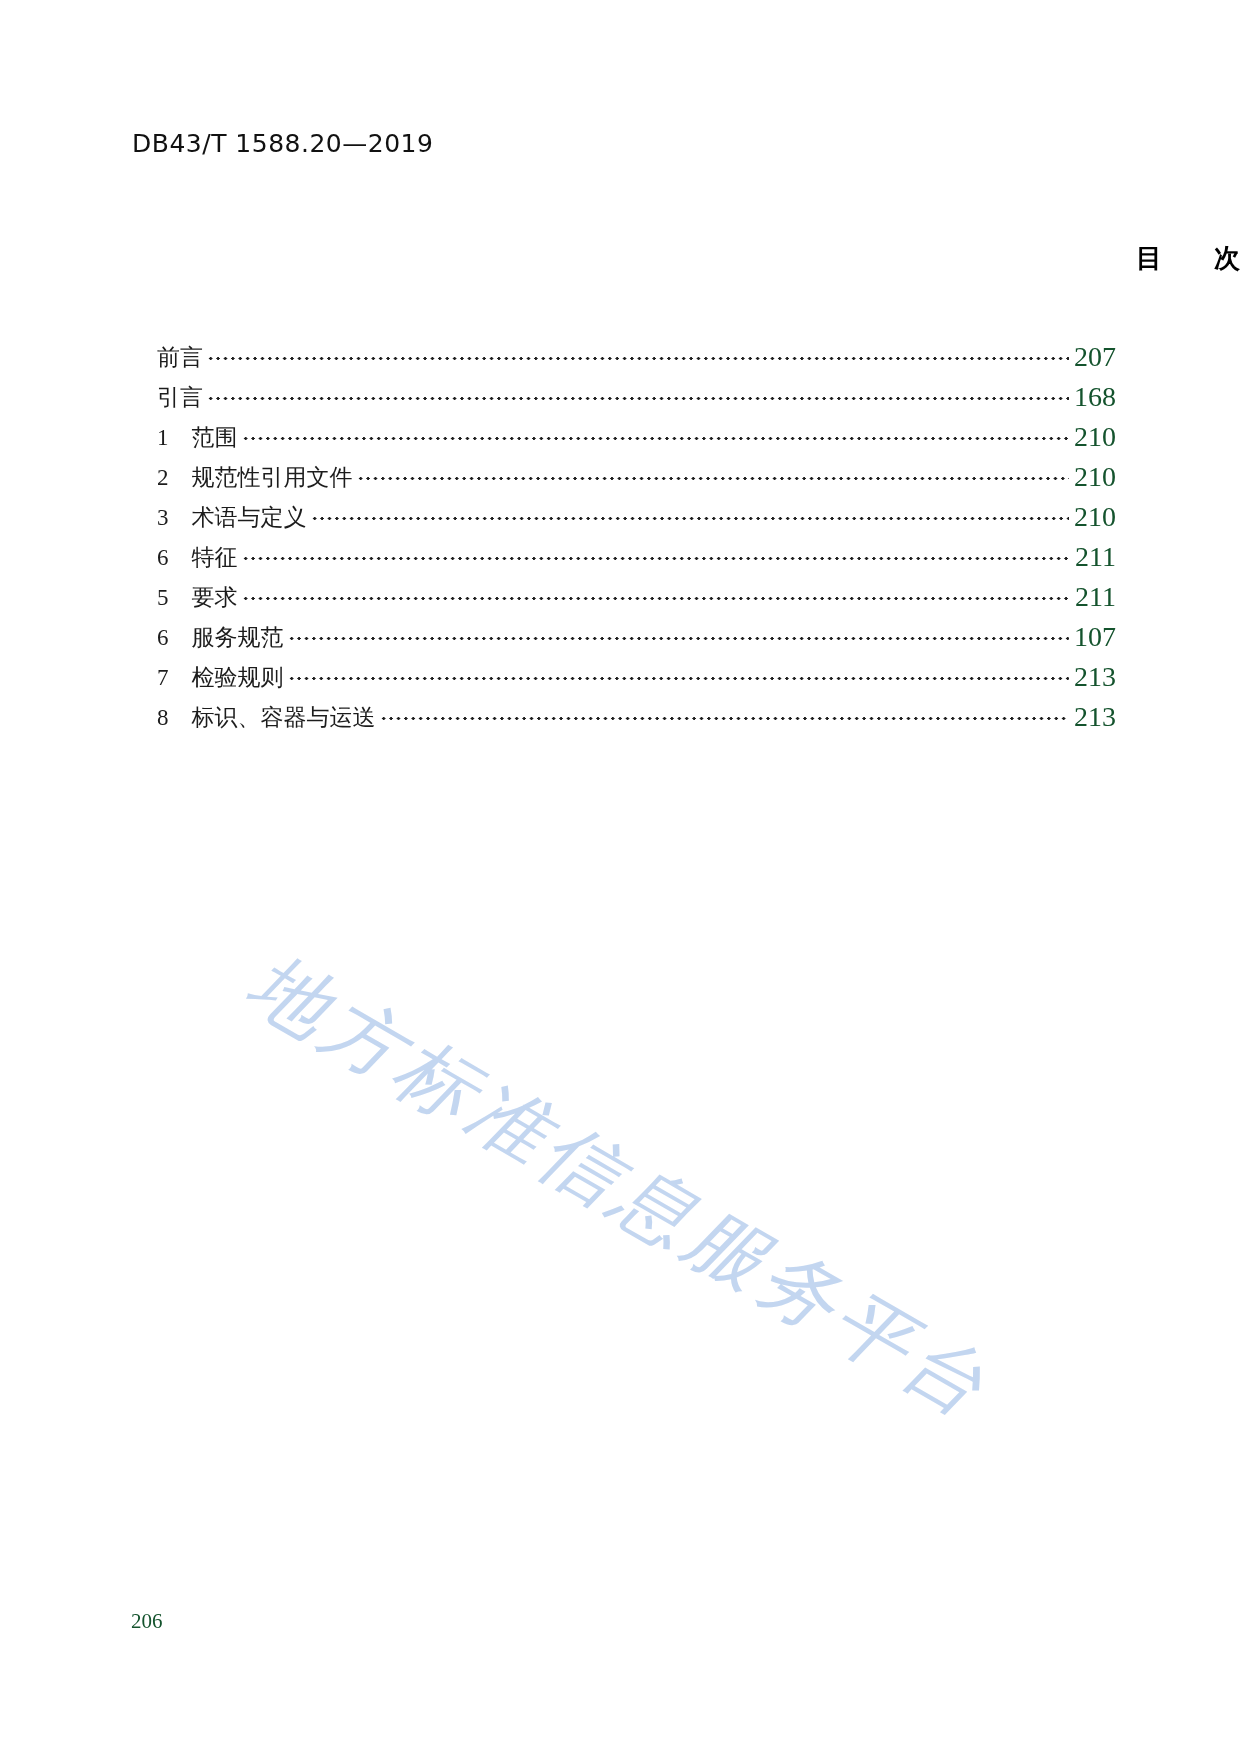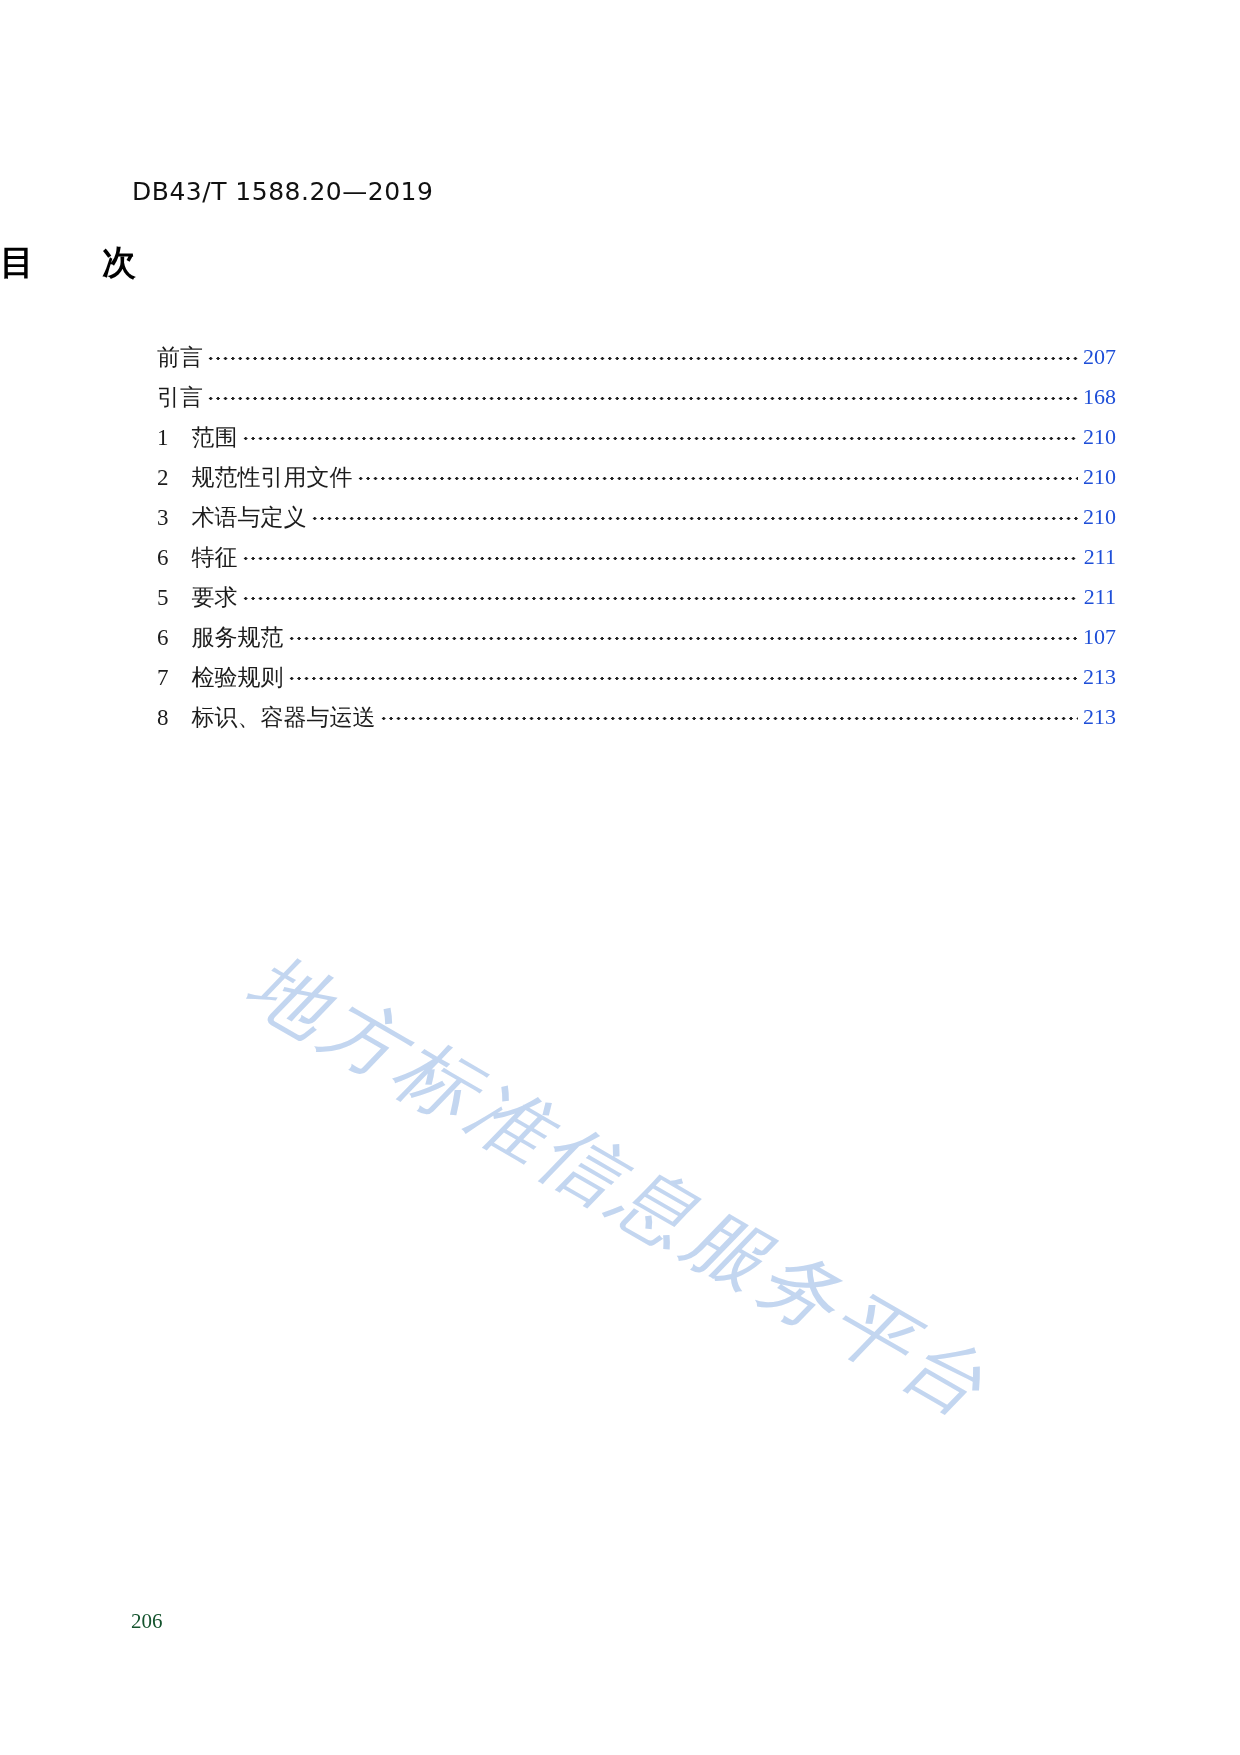--- a/index.html
+++ b/index.html
@@ -11,27 +11,26 @@
     font-family:"Liberation Serif","DejaVu Serif",serif;
     color:#1c1c1c;
     overflow:hidden;
     margin:0 auto;
   }
   .header-code {
     position:absolute; left:132px; top:129px;
     font-family:"DejaVu Sans","Liberation Sans",sans-serif;
     font-size:25px; letter-spacing:0.5px; color:#111111;
     white-space:pre;
-    margin-top:48px;
   }
   .doc-title {
     position:absolute; left:0; width:100%; top:245px;
-    text-align:left;
+    text-align:right;
     font-family:"DejaVu Sans","Liberation Sans",sans-serif;
-    font-size:34px; font-weight:bold; color:#000000;
+    font-size:26px; font-weight:bold; color:#000000;
     white-space:pre;
     line-height:1;
   }
   .toc {
     position:absolute; left:130px; right:124px; top:337px;margin-left:27px;
   }
   .toc-row {
     display:flex; align-items:center;
     height:40px;
     font-size:23px;
@@ -43,21 +42,21 @@
     flex:1 1 auto;
     height:5px;
     margin:2px 5px 0 4px;
     align-self:center;
     background-image:radial-gradient(circle, #1f1f1f 1.45px, rgba(0,0,0,0) 1.55px);
     background-size:7.4px 5px;
     background-repeat:repeat-x;
     background-position:left center;
   }
   .toc-page-num {
-    flex:none; font-size:22px; color:#1d4ed8;
+    flex:none; font-size:28px; color:#14532d;
   }
   .watermark {
     position:absolute; left:295px; top:945px;
     transform-origin:0 0;
     transform:rotate(30deg) skewX(-14deg);
     font-size:78px; letter-spacing:6px;
     color:rgba(146,181,227,0.55);
     white-space:nowrap;
     font-family:"Liberation Serif","DejaVu Serif",serif;
     pointer-events:none;

